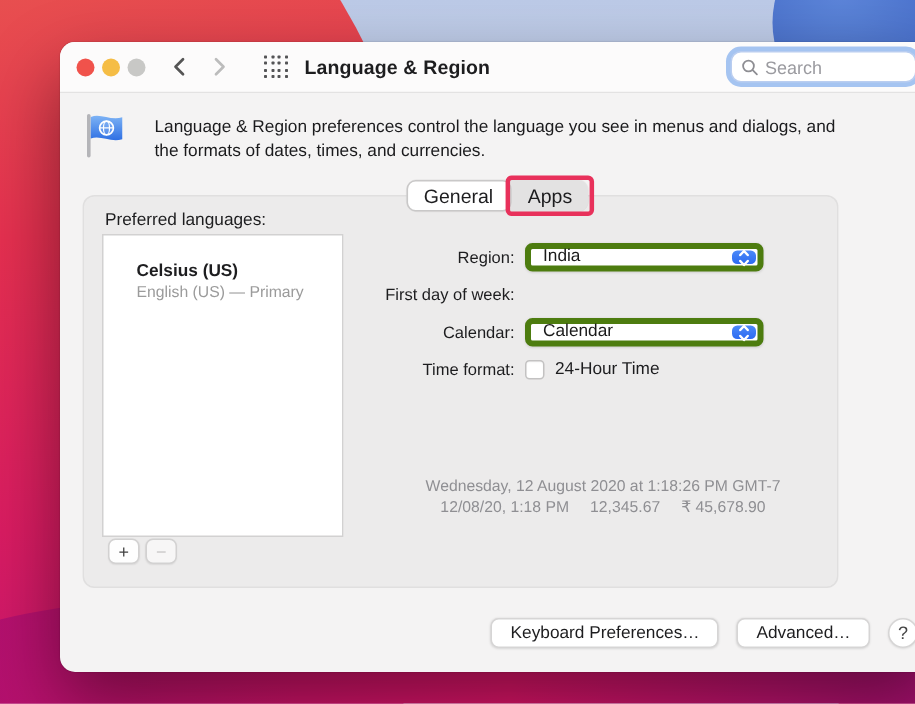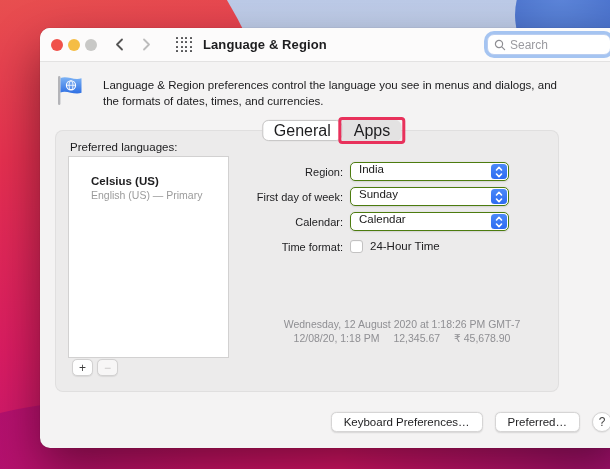--- a/index.html
+++ b/index.html
@@ -43,43 +43,43 @@
     font-family:"Liberation Sans","DejaVu Sans",sans-serif;}
   .search input::placeholder{color:#9b9ba0;}
 
   
   .flag{position:absolute;left:15px;top:46px;}
   .intro{position:absolute;left:63px;top:49px;width:460px;font-size:11.5px;line-height:16px;color:#1b1b1d;}
 
   
   .segctl{position:absolute;left:50%;transform:translateX(-50%);top:92px;height:21px;display:flex;align-items:stretch;
     background:#e3e2e2;border-radius:7px;box-shadow:0 0 0 .5px rgba(0,0,0,.05);z-index:4;}
-  .seg{font-size:16px;display:flex;align-items:center;padding:0 11px;color:#1d1d1f;position:relative;}
+  .seg{font-size:13px;display:flex;align-items:center;padding:0 11px;color:#1d1d1f;position:relative;}
   .seg.selected{background:#fff;border:1px solid #c9c8c8;border-radius:6px;}
   .annotation{position:absolute;inset:-3px -4px;border:3px solid var(--annotation-red);border-radius:4px;pointer-events:none;}
 
   
   .tabbox{position:absolute;left:15px;top:102px;width:504px;height:262px;background:var(--tab-box-bg);
     border:1px solid rgba(0,0,0,.05);border-radius:8px;}
   .pref-label{position:absolute;left:30px;top:113px;font-size:11.5px;color:#1d1d1f;}
   .lang-list{position:absolute;left:28px;top:128px;width:161px;height:202px;background:#fff;border:1px solid #d2d1d1;}
   .lang-item{padding:17px 10px 0 22px;}
   .lang-name{font-size:11.5px;font-weight:bold;color:#1d1d1f;line-height:14px;}
   .lang-detail{font-size:10.5px;color:#9b9b9b;line-height:13px;margin-top:1px;}
   .listbtns{position:absolute;left:32px;top:331px;display:flex;gap:4px;}
   .lbtn{width:21px;height:17px;background:#fefefe;border:1px solid #d2d1d1;border-radius:5px;font-size:12px;
     display:flex;align-items:center;justify-content:center;color:#3f3f3f;box-shadow:0 .5px 1px rgba(0,0,0,.08);}
   .lbtn.disabled{color:#c8c7c7;background:#f7f6f6;}
 
   
   .form{position:absolute;left:120px;top:134px;width:360px;}
   .frow{display:flex;align-items:center;height:19px;margin-bottom:6px;}
   .flabel{width:190px;text-align:right;padding-right:7px;font-size:11px;color:#1d1d1f;}
-  .popup{position:relative;width:159px;height:19px;background:#fff;border:1px solid #4d7c0f;border-radius:5px;
-    display:flex;align-items:flex-start;padding-left:8px;font-size:11.5px;color:#1a1a1a;box-shadow:0 .5px 1.5px rgba(0,0,0,.1);}
+  .popup{position:relative;width:159px;height:19px;background:#fff;border:4px solid #4d7c0f;border-radius:5px;
+    display:flex;align-items:flex-end;padding-left:8px;font-size:11.5px;color:#1a1a1a;box-shadow:0 .5px 1.5px rgba(0,0,0,.1);}
   .stepper{position:absolute;right:1px;top:1px;bottom:1px;width:16px;border-radius:3.5px;
     background:linear-gradient(180deg,var(--popup-blue-top),var(--popup-blue-bottom));
     display:flex;align-items:center;justify-content:center;}
   .checkrow{display:flex;align-items:flex-start;}
   .checkbox{width:13px;height:13px;background:#fff;border:1px solid #c3c2c2;border-radius:3px;
     box-shadow:inset 0 .5px 1px rgba(0,0,0,.06);}
   .checklabel{margin-left:7px;font-size:11.5px;color:#1d1d1f;}
 
   
   .preview{position:absolute;left:180px;top:290px;width:364px;text-align:center;font-size:10.5px;
@@ -195,28 +195,20 @@
         <span>India</span>
         <span class="stepper">
           <svg width="10" height="14" viewBox="0 0 10 14">
               <path d="M2.5 5 L5 2.3 L7.5 5 M2.5 9 L5 11.7 L7.5 9" stroke="#fff" stroke-width="1.6" fill="none" stroke-linecap="round" stroke-linejoin="round"></path>
             </svg>
         </span>
       </div>
     </div>
     <div class="frow">
       <span class="flabel">First day of week:</span>
-      <div class="popup">
-        <span>Sunday</span>
-        <span class="stepper">
-          <svg width="10" height="14" viewBox="0 0 10 14">
-              <path d="M2.5 5 L5 2.3 L7.5 5 M2.5 9 L5 11.7 L7.5 9" stroke="#fff" stroke-width="1.6" fill="none" stroke-linecap="round" stroke-linejoin="round"></path>
-            </svg>
-        </span>
-      </div>
     </div>
     <div class="frow">
       <span class="flabel">Calendar:</span>
       <div class="popup">
         <span>Calendar</span>
         <span class="stepper">
           <svg width="10" height="14" viewBox="0 0 10 14">
               <path d="M2.5 5 L5 2.3 L7.5 5 M2.5 9 L5 11.7 L7.5 9" stroke="#fff" stroke-width="1.6" fill="none" stroke-linecap="round" stroke-linejoin="round"></path>
             </svg>
         </span>
@@ -233,17 +225,17 @@
 
   <div class="preview">
     <div>Wednesday, 12 August 2020 at 1:18:26 PM GMT-7</div>
     <div>
       <span>12/08/20, 1:18 PM</span><span class="gap"></span><span>12,345.67</span><span class="gap"></span><span>₹ 45,678.90</span>
     </div>
   </div>
 
   <div class="footer">
     <button class="btn">Keyboard Preferences…</button>
-    <button class="btn">Preferred…</button>
+    <button class="btn">Advanced…</button>
     <button class="btn helpbtn">?</button>
   </div>
 
 </div>
 
 </body></html>

